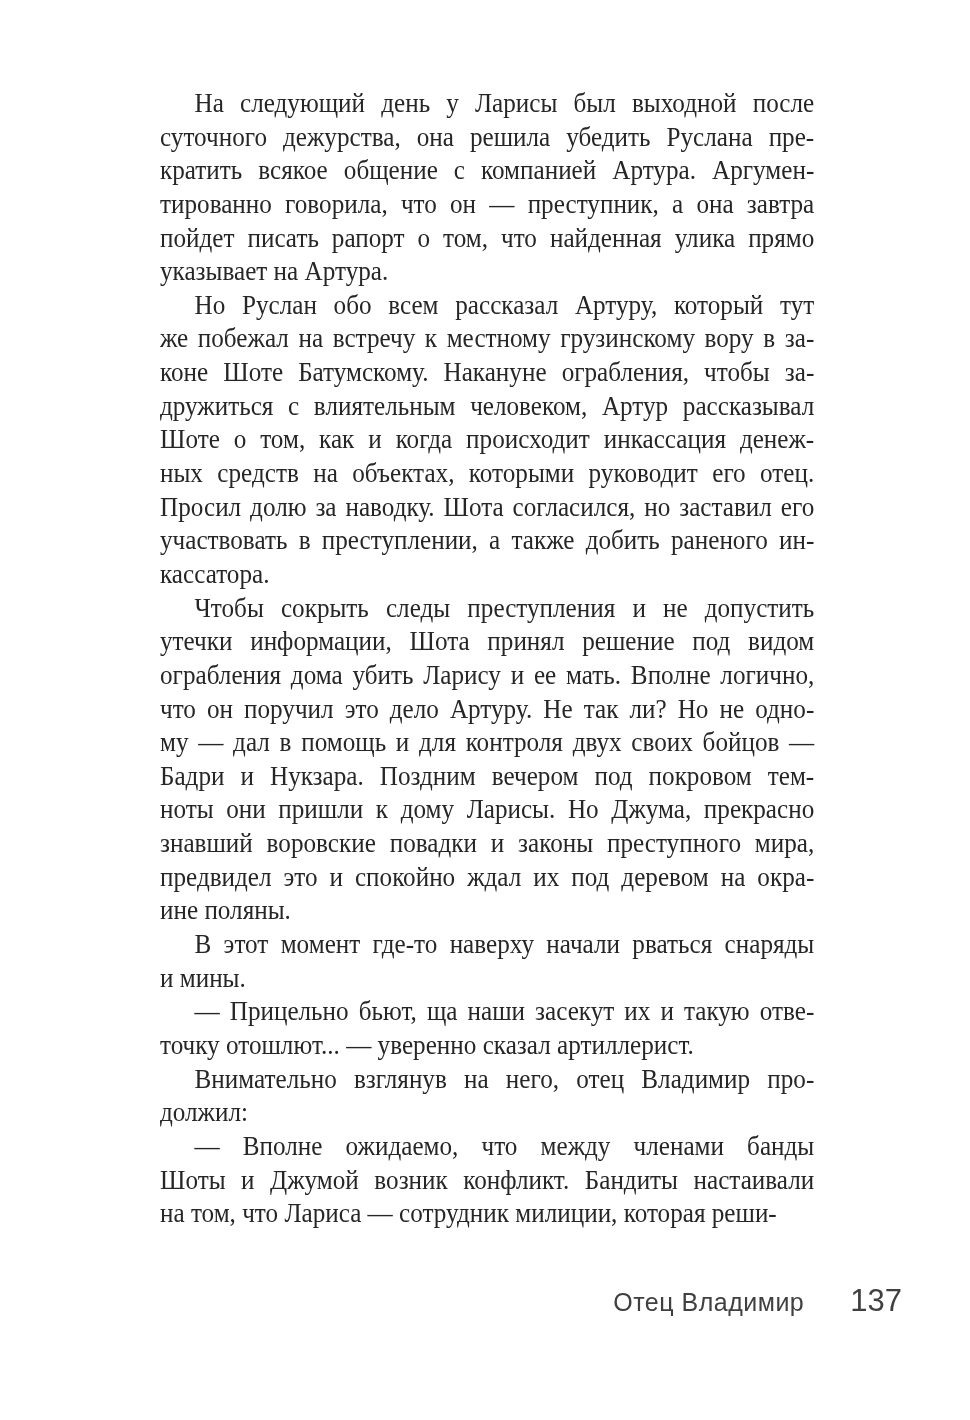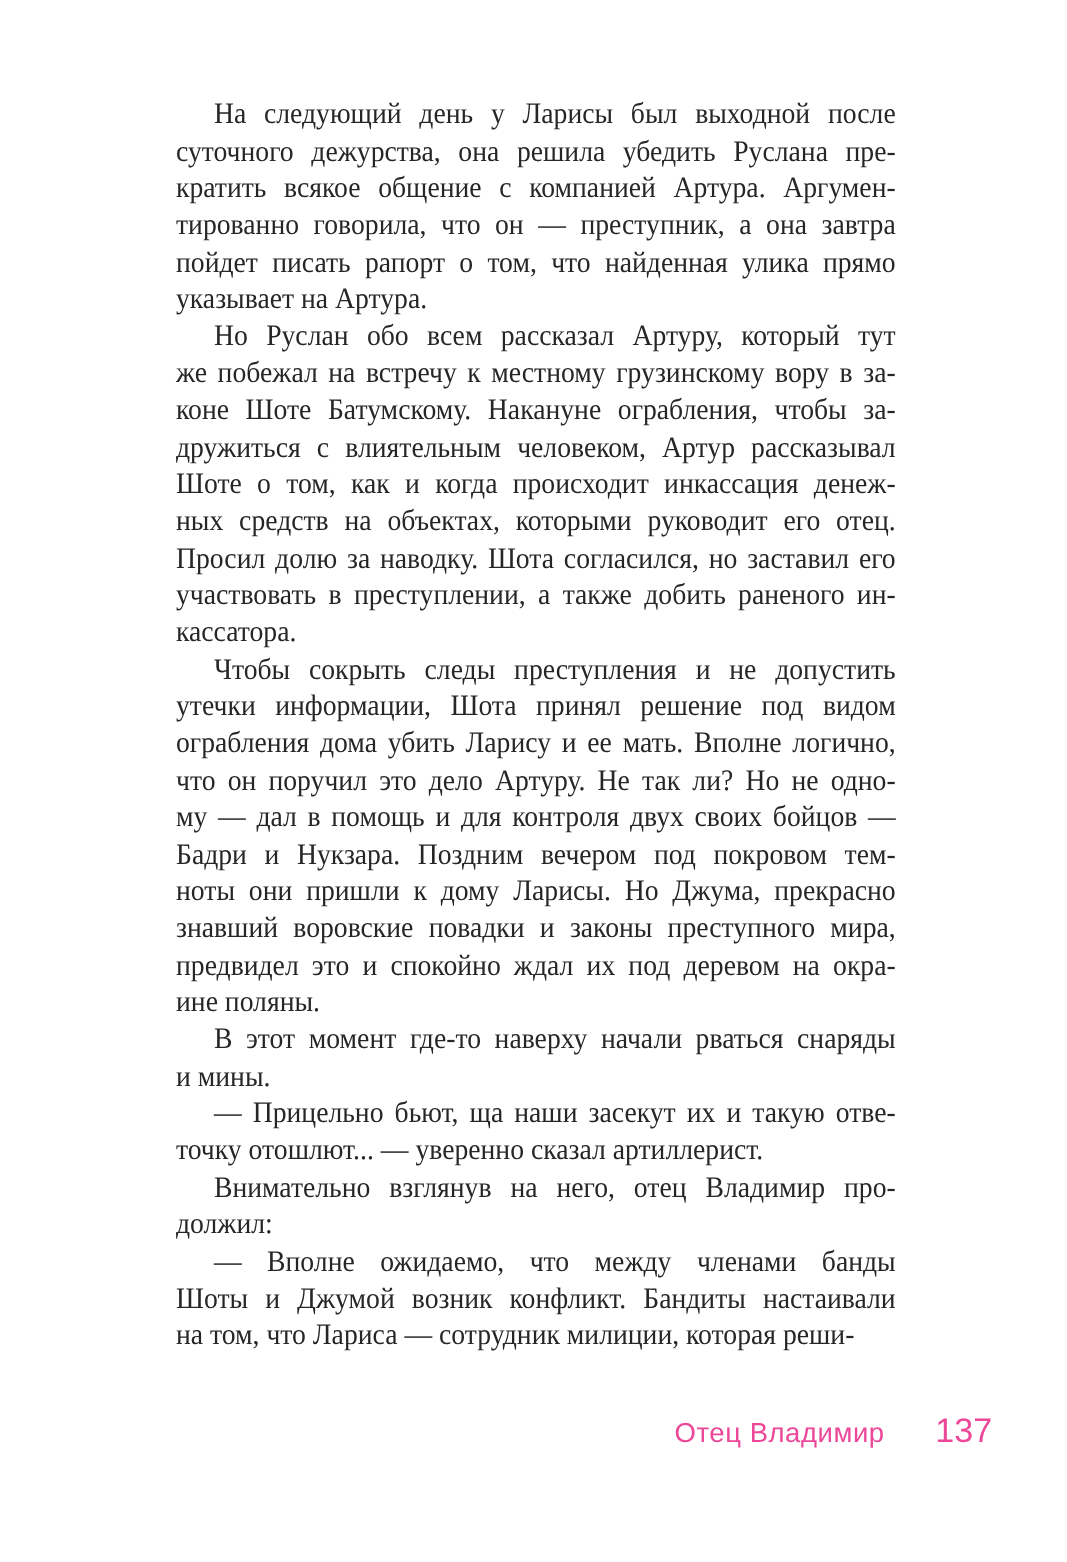--- a/index.html
+++ b/index.html
@@ -48,21 +48,21 @@
   .footer {
     position: absolute;
     left: 160px;
     top: 1283px;
     width: 742px;
     display: flex;
     justify-content: flex-end;
     align-items: baseline;
     gap: 46px;
     font-family: "Liberation Sans", sans-serif;
-    color: #ec4899;
+    color: #404040;
   }
   .running-title {
     font-size: 25px;
     letter-spacing: 0.5px;
     font-weight: 400;
   }
   .page-number {
     font-size: 31px;
     font-weight: 400;
   }

